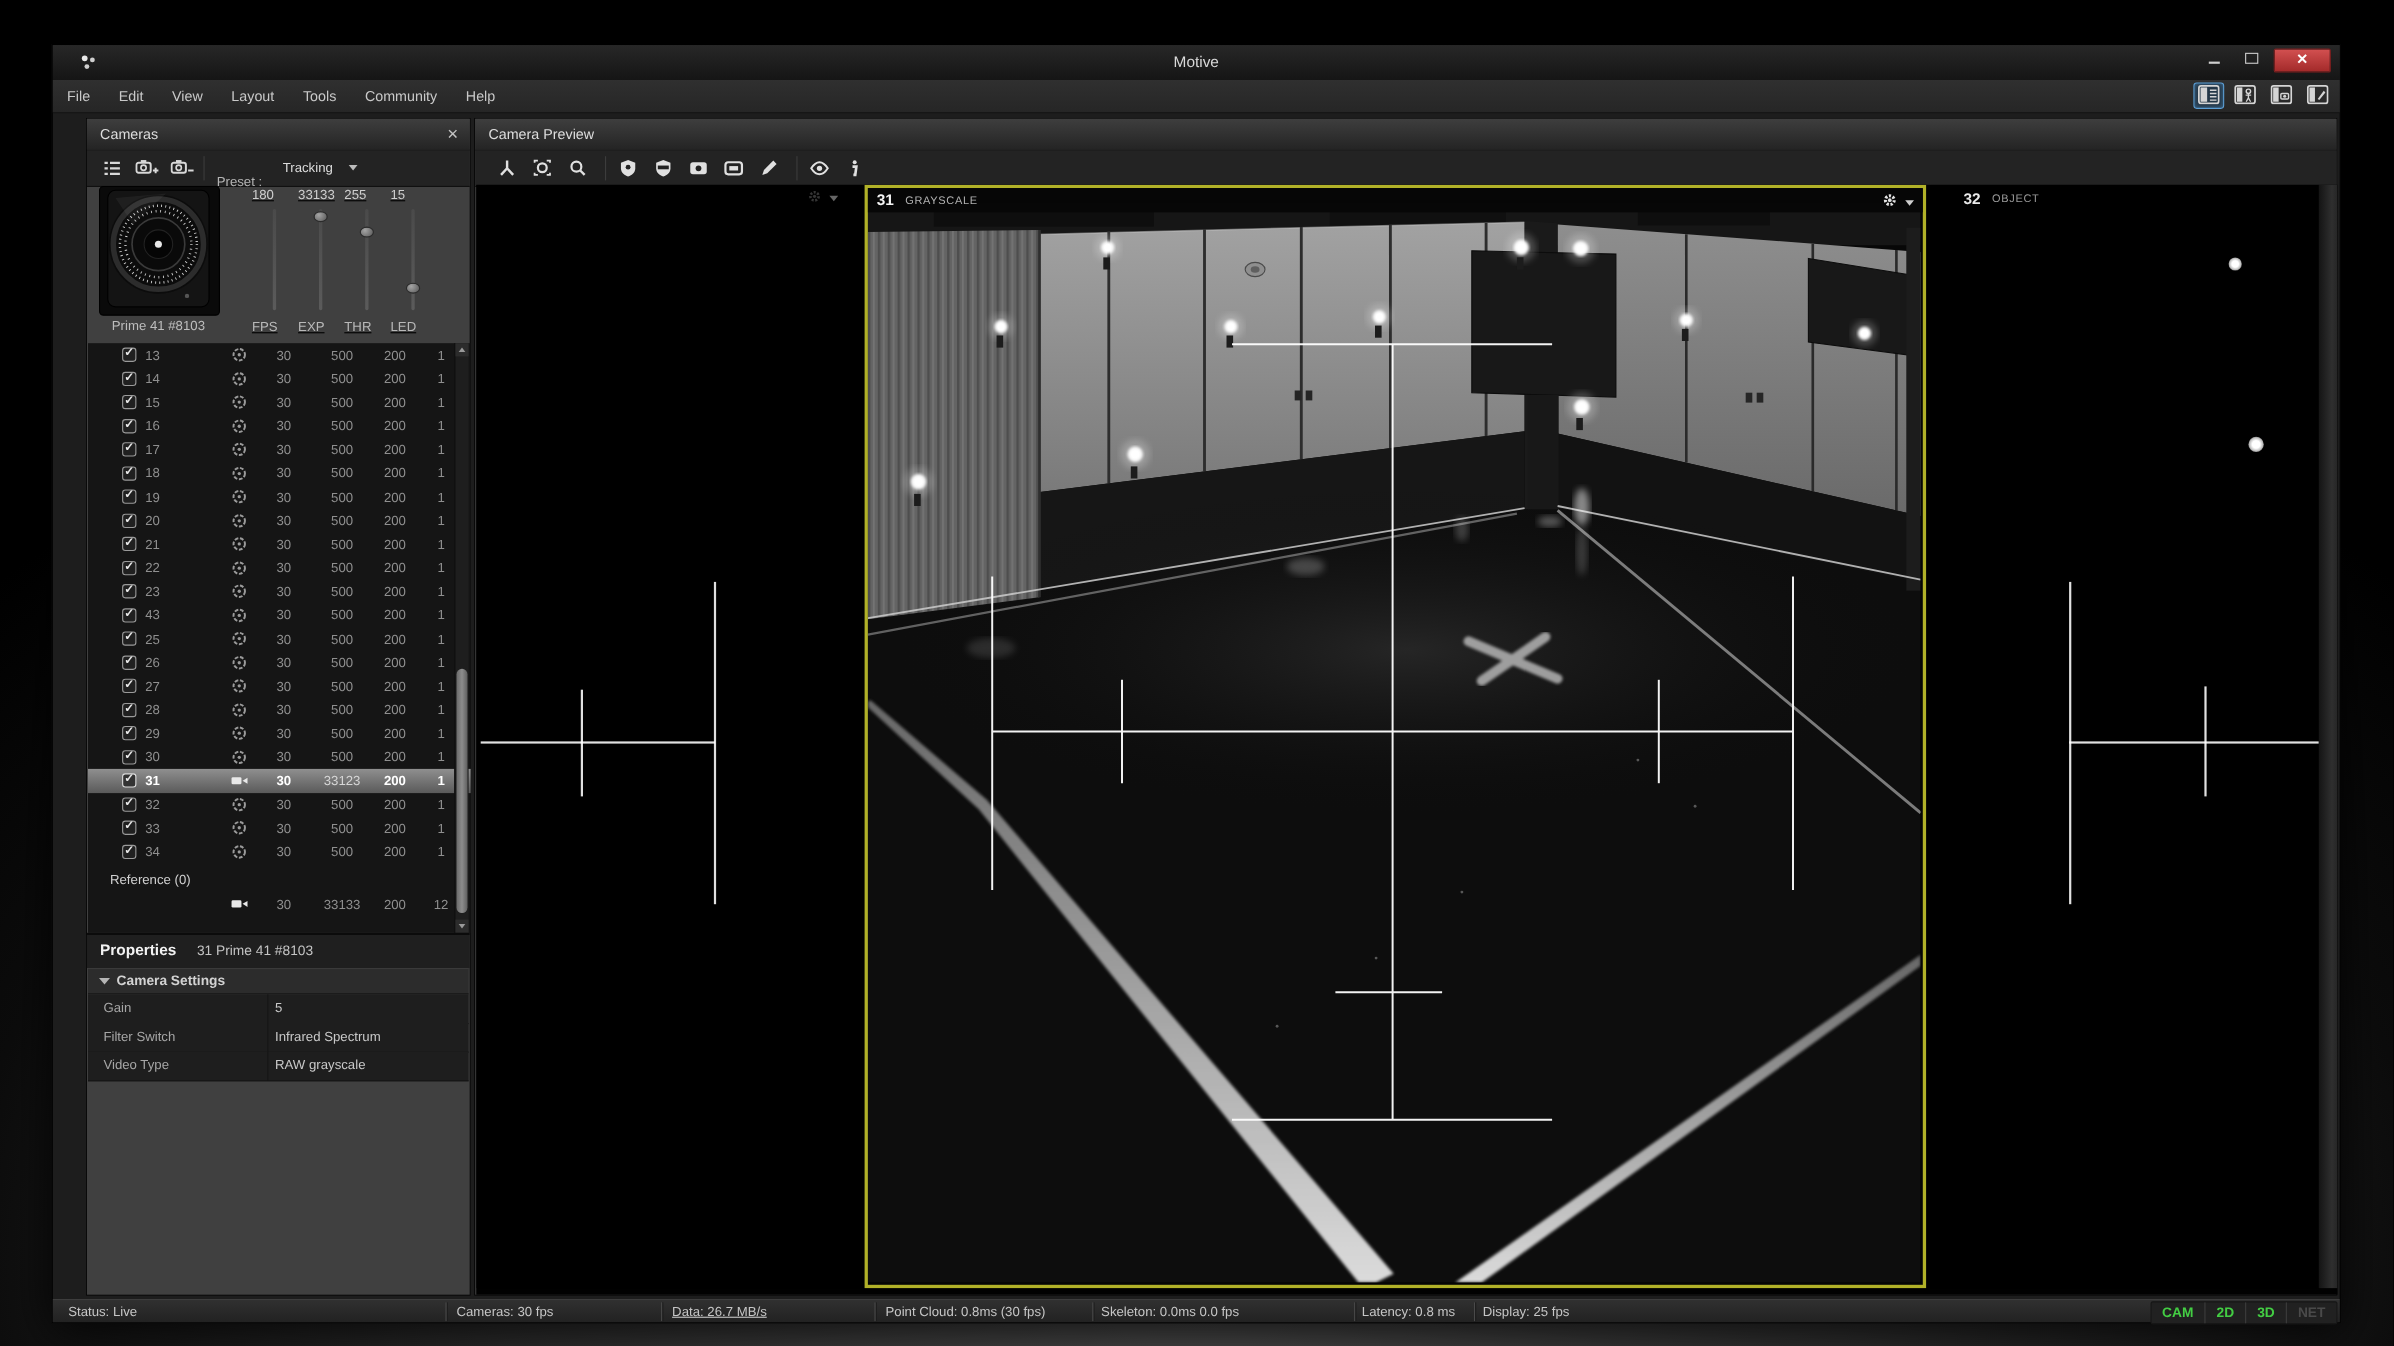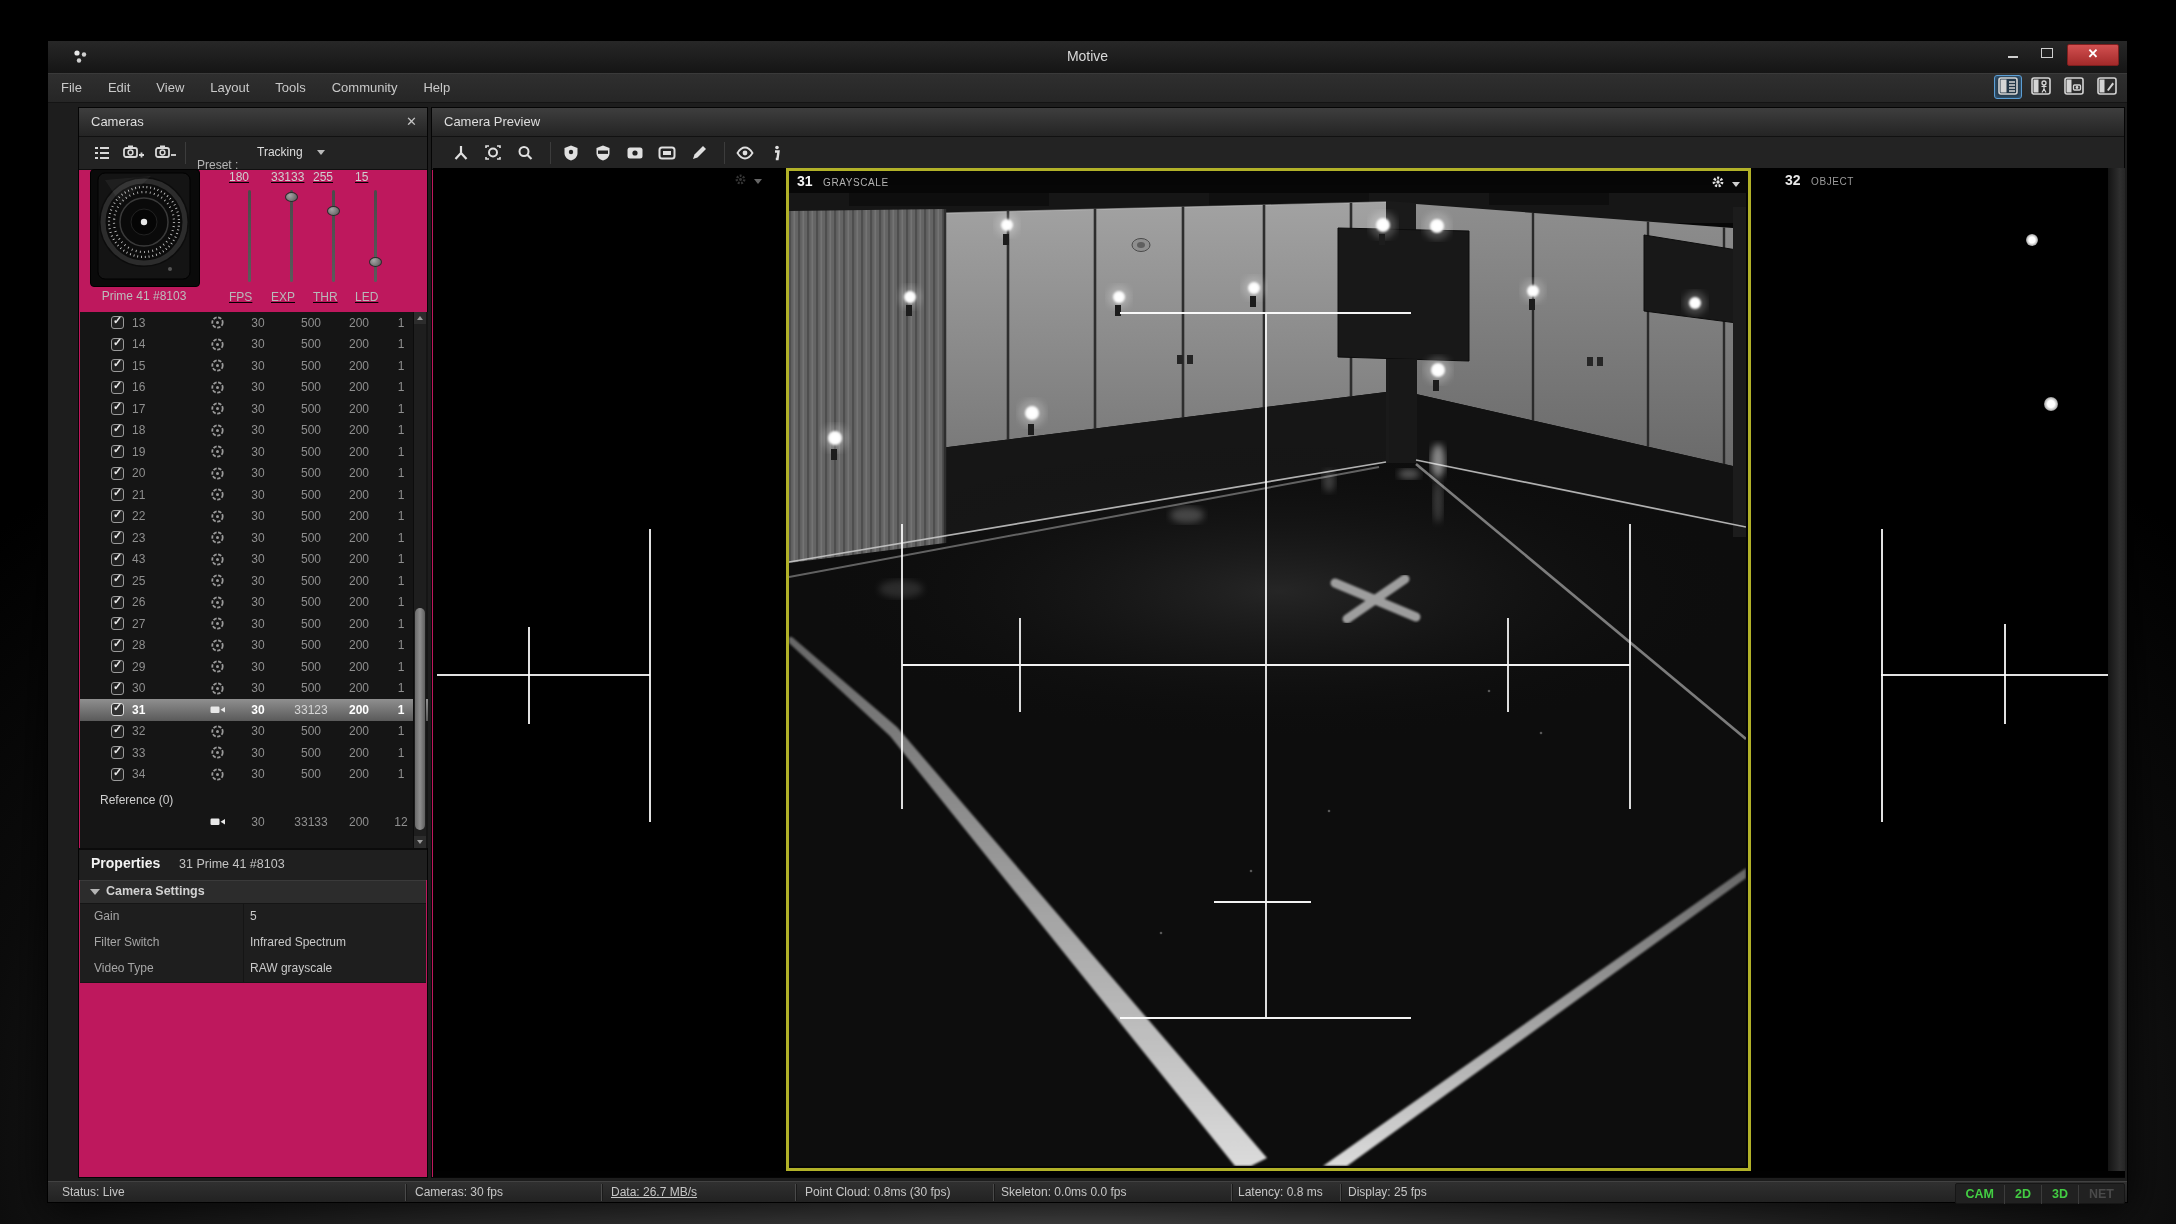--- a/index.html
+++ b/index.html
@@ -23,21 +23,21 @@
   
   .menubar{position:absolute;left:0;top:32px;right:0;height:30px;background:linear-gradient(#2f2f2f,#262626);
     border-top:1px solid #3a3a3a;border-bottom:1px solid #141414;box-sizing:border-box;}
   .menu-item{display:inline-block;padding:0 13px;line-height:28px;font-size:13px;color:#c9c9c9;}
   
   .layoutbar{position:absolute;right:6px;top:34px;height:26px;}
   .lay-btn{display:inline-block;width:28px;height:24px;margin-left:5px;border-radius:3px;border:1px solid transparent;
     vertical-align:top;text-align:center;padding-top:1px;box-sizing:border-box;}
   .lay-btn.sel{border-color:#5c9fd6;background:#243747;box-shadow:0 0 4px rgba(90,160,220,.5) inset;}
   
-  .panel{position:absolute;background:#be185d;border:1px solid #050505;box-sizing:border-box;}
+  .panel{position:absolute;background:#404040;border:1px solid #050505;box-sizing:border-box;}
   .panel-header{position:relative;height:28px;background:linear-gradient(#3e3e3e,#242424);
     border-bottom:1px solid #111;color:#dedede;font-size:13px;line-height:27px;padding-left:12px;}
   .panel-x{position:absolute;right:10px;top:0;color:#c5c5c5;font-size:13px;line-height:27px;}
   .ptoolbar{position:relative;height:32px;background:#232323;border-bottom:1px solid #101010;}
   .tb-sep{position:absolute;top:5px;width:1px;height:22px;background:#3c3c3c;}
   .tbi{position:absolute;top:7px;width:18px;height:18px;}
   
   #cameras-panel{left:30px;top:66px;width:350px;height:1071px;}
   .thumb-wrap{position:absolute;left:11px;top:61px;width:108px;height:116px;background:#0a0a0a;border:1px solid #000;border-radius:4px;}
   .thumb-label{position:absolute;left:0px;top:181px;width:130px;text-align:center;color:#bdbdbd;font-size:12px;}

